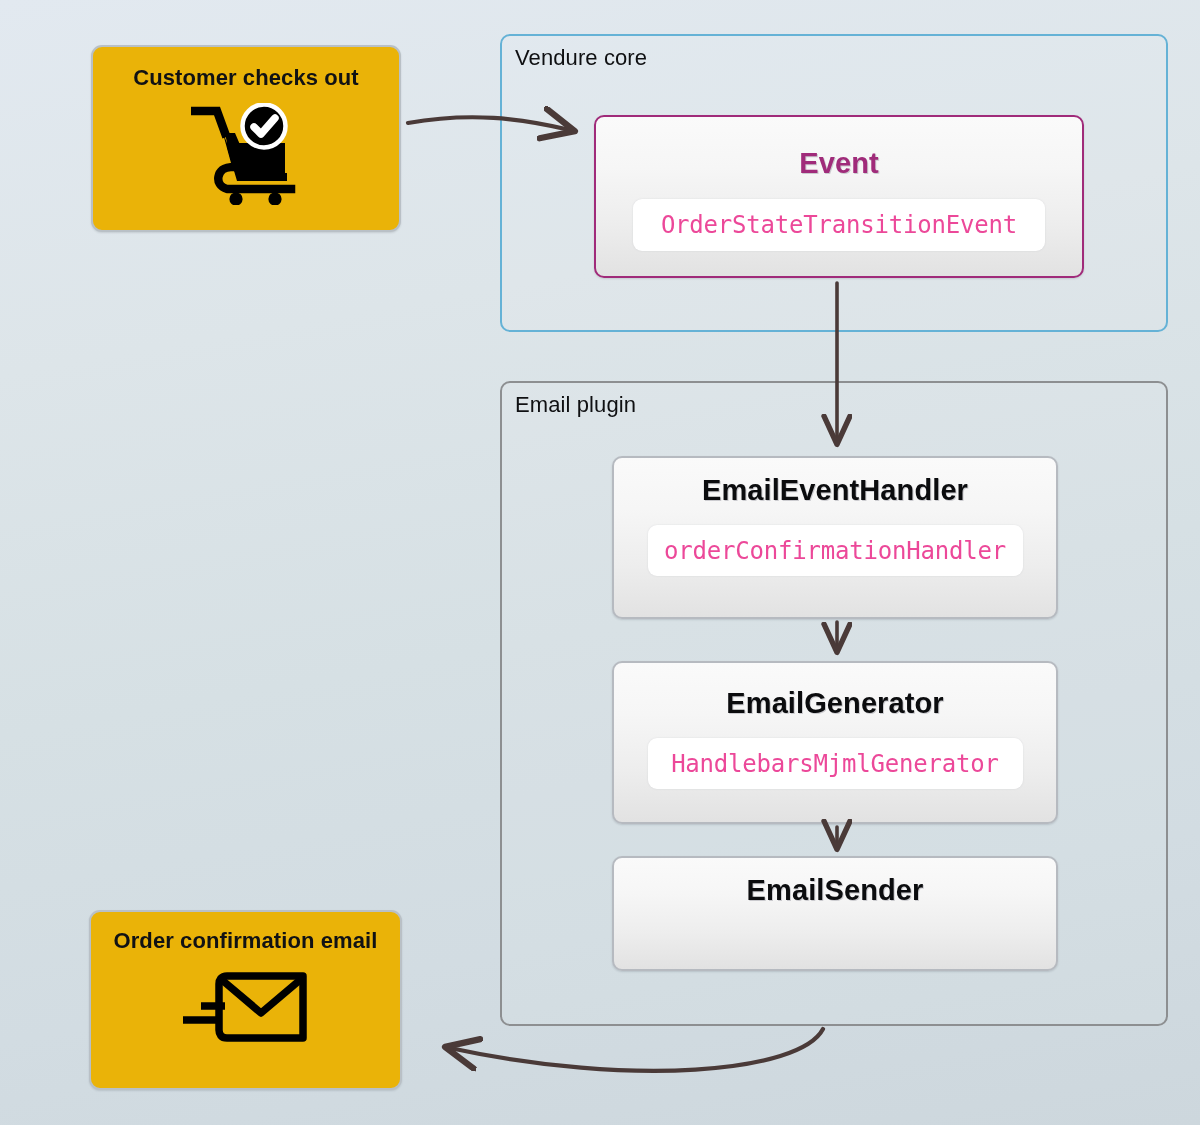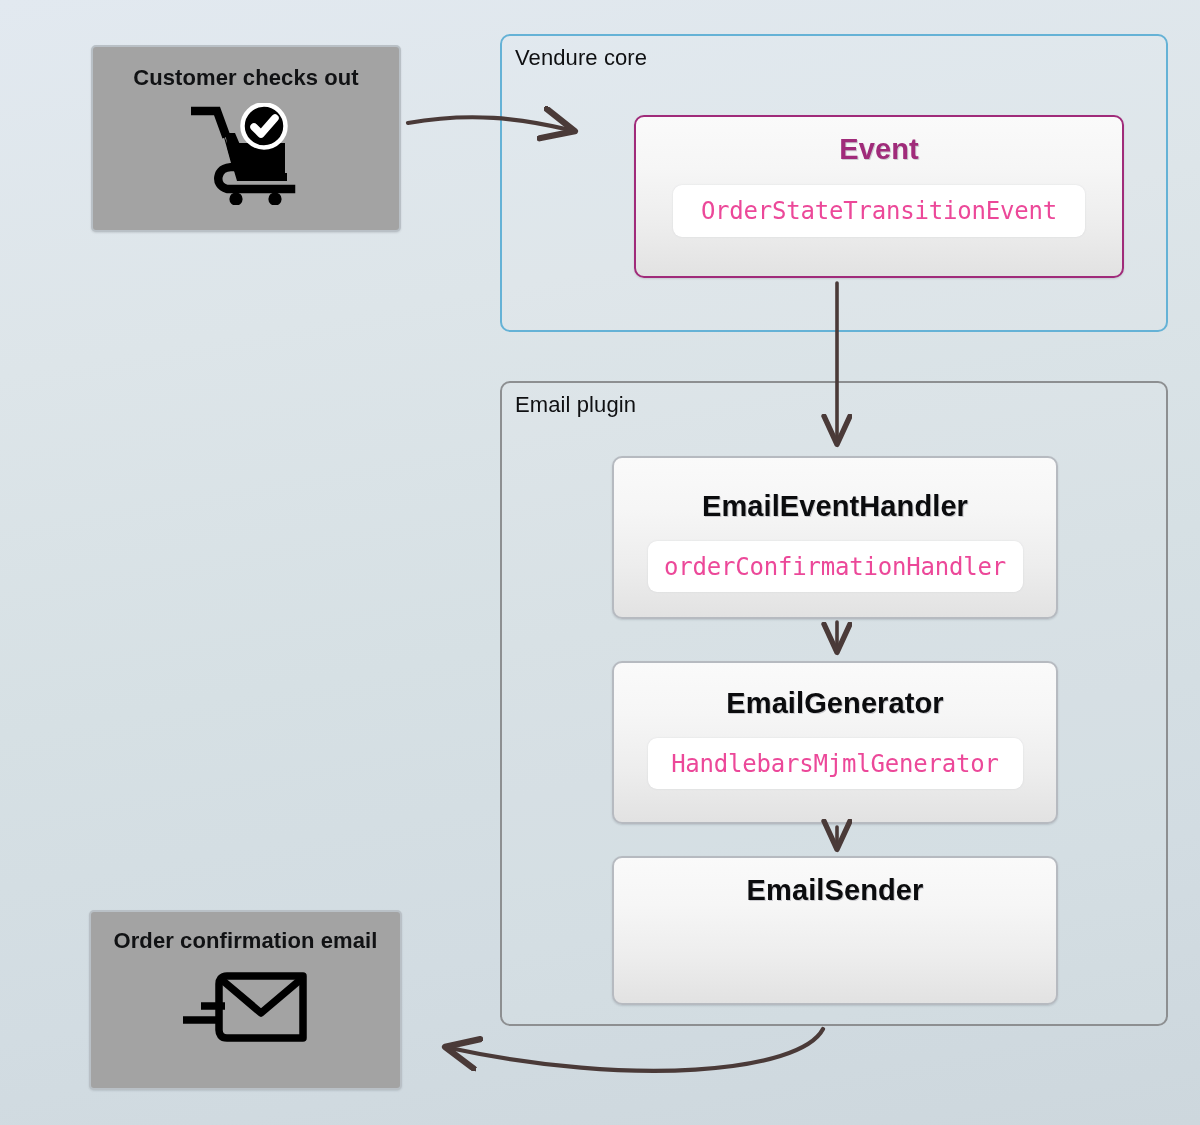--- a/index.html
+++ b/index.html
@@ -81,36 +81,36 @@
     font-size: 24px;
     letter-spacing: -0.2px;
     white-space: nowrap;
     display: flex;
     align-items: center;
     justify-content: center;
     box-shadow: 0 0 2px rgba(120,130,140,0.18);
   }
 
   
-  #node-event { left: 594px; top: 115px; width: 490px; height: 163px; padding-top: 18px; margin-left: 40px; }
+  #node-event { left: 594px; top: 115px; width: 490px; height: 163px; padding-top: 32px; }
   #node-event .node-member { width: 412px; height: 52px; margin-top: 21px; }
 
-  #node-emaileventhandler { left: 612px; top: 456px; width: 446px; height: 163px; padding-top: 34px; }
+  #node-emaileventhandler { left: 612px; top: 456px; width: 446px; height: 163px; padding-top: 18px; }
   #node-emailgenerator     { left: 612px; top: 661px; width: 446px; height: 163px; padding-top: 26px; }
-  #node-emailsender        { left: 612px; top: 856px; width: 446px; height: 149px; padding-top: 18px; }
+  #node-emailsender        { left: 612px; top: 856px; width: 446px; height: 115px; padding-top: 18px; }
   #node-emaileventhandler .node-member,
   #node-emailgenerator .node-member,
   #node-emailsender .node-member { width: 375px; height: 51px; margin-top: 20px; }
 
   
   .card {
     position: absolute;
-    background: #a3a3a3;
+    background: #eab308;
     border: 2px solid #b9c0c6;
-    border-radius: 5px;
+    border-radius: 11px;
     box-shadow: 0 1px 2px rgba(40,50,60,0.14);
     z-index: 3;
     display: flex;
     flex-direction: column;
     align-items: center;
   }
   .card-title {
     font-size: 22px;
     font-weight: bold;
     color: #111214;

